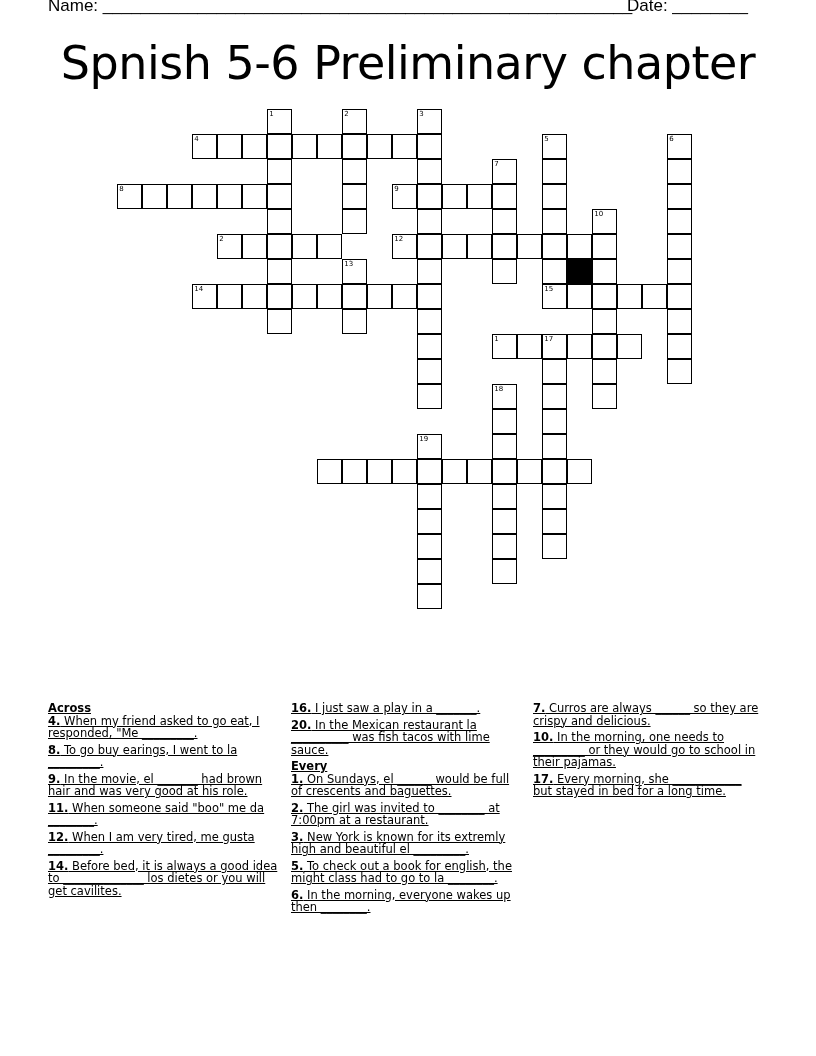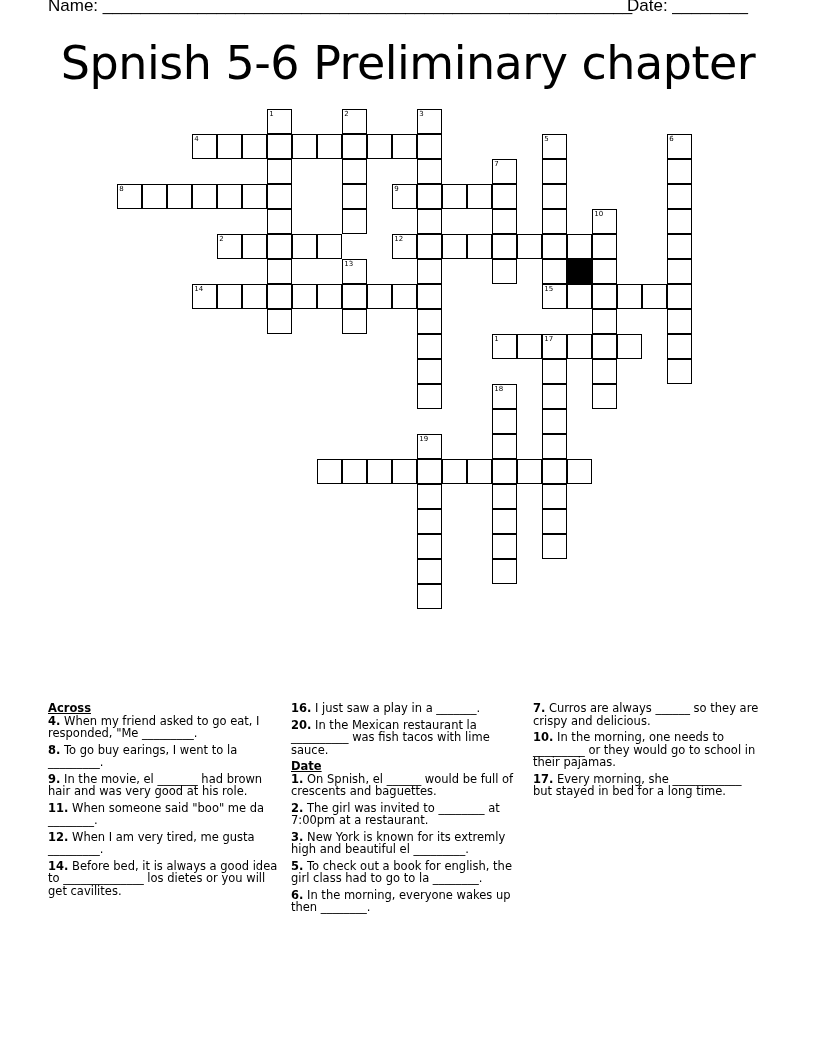--- a/index.html
+++ b/index.html
@@ -8,21 +8,21 @@
   .date-line { position: absolute; top: -4px; left: 627px; font-family: "Liberation Sans", sans-serif; font-size: 17px; white-space: pre; }
   .title { position: absolute; top: 36px; left: 0; width: 816px; text-align: center; font-family: "DejaVu Sans", sans-serif; font-size: 46px; letter-spacing: -0.5px; }
   .grid { position: absolute; left: 0; top: 0; width: 816px; height: 700px; }
   .cell { position: absolute; width: 25px; height: 25px; box-sizing: border-box; border: 1.5px solid #000; background: #fff; margin-left: -0.75px; margin-top: -0.75px; }
   .cell.black { background: #000; }
   .cell .num { position: absolute; top: 0px; left: 1px; font-size: 7px; font-family: "DejaVu Sans", sans-serif; line-height: 8px; }
   .clues { position: absolute; top: 700px; font-size: 11.5px; line-height: 12.5px; font-family: "DejaVu Sans", sans-serif; }
   .col1 { left: 48px; width: 230px; }
   .col2 { left: 291px; width: 225px; }
   .col3 { left: 533px; width: 230px; }
-  .clue { margin-bottom: 4px; }
+  .clue { margin-bottom: 4px; text-decoration: underline; }
   .clue b { font-weight: bold; }
   .heading { font-weight: bold; text-decoration: underline; margin-bottom: 0; margin-top: 2px; }
 </style>
 </head>
 <body>
 
 <div class="header-line">Name: ________________________________________________________</div>
 <div class="date-line">Date: ________</div>
 <div class="title">Spnish 5-6 Preliminary chapter</div>
 
@@ -207,25 +207,25 @@
   <div class="clue"><b>8.</b><span> To go buy earings, I went to la _________.</span></div>
   <div class="clue"><b>9.</b><span> In the movie, el _______ had brown hair and was very good at his role.</span></div>
   <div class="clue"><b>11.</b><span> When someone said "boo" me da ________.</span></div>
   <div class="clue"><b>12.</b><span> When I am very tired, me gusta _________.</span></div>
   <div class="clue"><b>14.</b><span> Before bed, it is always a good idea to ______________ los dietes or you will get cavilites.</span></div>
 </div>
 
 <div class="clues col2">
   <div class="clue" style="margin-top:2px"><b>16.</b><span> I just saw a play in a _______.</span></div>
   <div class="clue"><b>20.</b><span> In the Mexican restaurant la __________ was fish tacos with lime sauce.</span></div>
-  <div class="heading">Date</div>
-  <div class="clue"><b>1.</b><span> On Spnish, el ______ would be full of crescents and baguettes.</span></div>
+  <div class="heading">Every</div>
+  <div class="clue"><b>1.</b><span> On Sundays, el ______ would be full of crescents and baguettes.</span></div>
   <div class="clue"><b>2.</b><span> The girl was invited to ________ at 7:00pm at a restaurant.</span></div>
   <div class="clue"><b>3.</b><span> New York is known for its extremly high and beautiful el _________.</span></div>
-  <div class="clue"><b>5.</b><span> To check out a book for english, the girl class had to go to la ________.</span></div>
+  <div class="clue"><b>5.</b><span> To check out a book for english, the might class had to go to la ________.</span></div>
   <div class="clue"><b>6.</b><span> In the morning, everyone wakes up then ________.</span></div>
 </div>
 
 <div class="clues col3">
   <div class="clue" style="margin-top:2px"><b>7.</b><span> Curros are always ______ so they are crispy and delicious.</span></div>
   <div class="clue"><b>10.</b><span> In the morning, one needs to _________ or they would go to school in their pajamas.</span></div>
   <div class="clue"><b>17.</b><span> Every morning, she ____________ but stayed in bed for a long time.</span></div>
 </div>
 
 </body></html>

